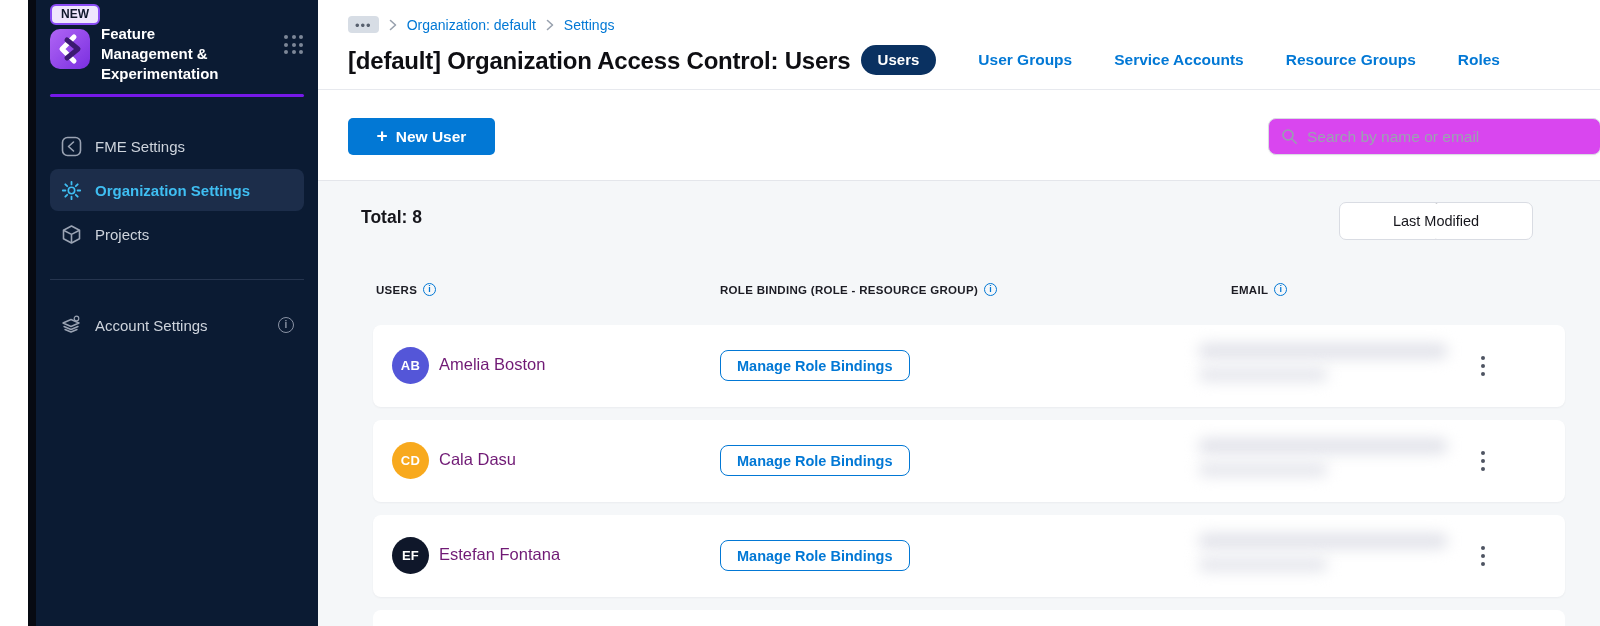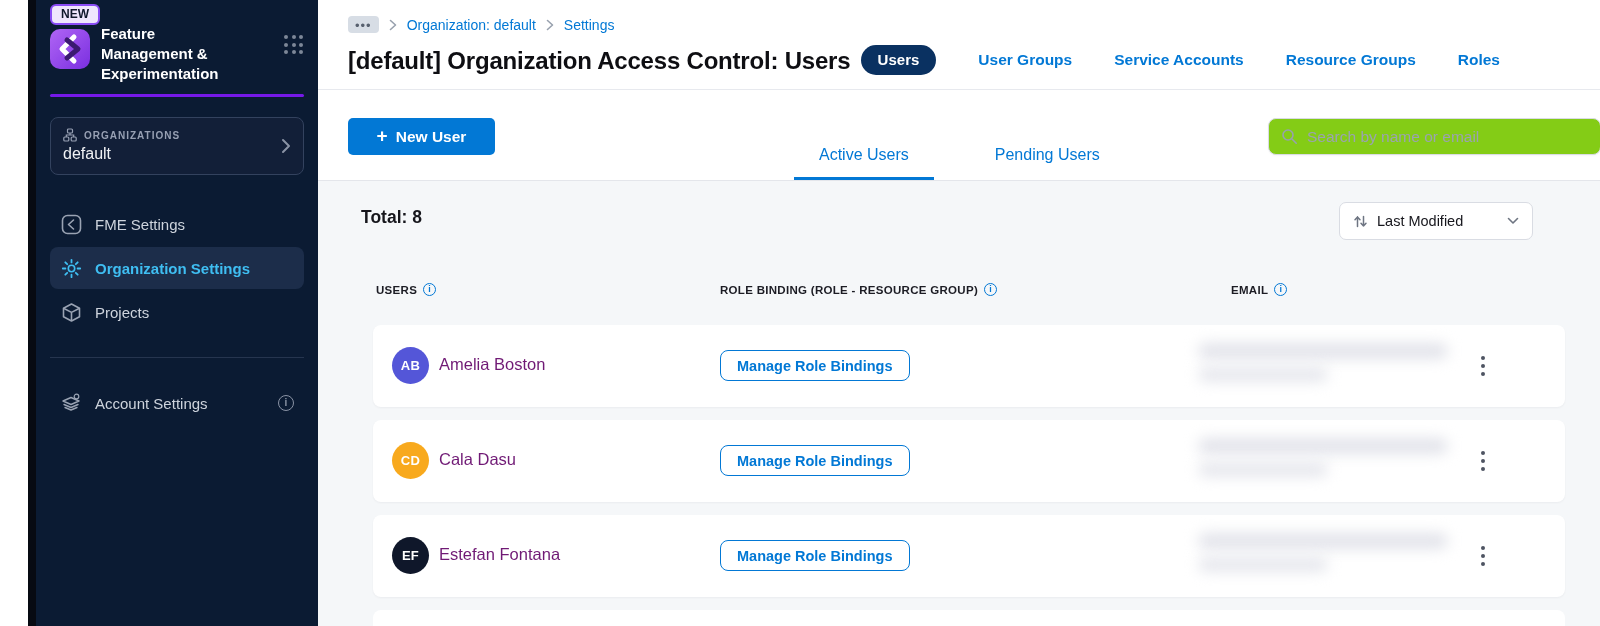--- a/index.html
+++ b/index.html
@@ -55,28 +55,28 @@
 
   .toolbar { height:91px; flex:0 0 91px; background:#fff; border-bottom:1px solid #e4e6eb; position:relative; }
   .new-user-btn { position:absolute; left:30px; top:28px; width:147px; height:37px; background:#0278d5; color:#fff;
     border:none; border-radius:5px; font-size:15.5px; font-weight:bold; cursor:pointer; display:flex; align-items:center; justify-content:center; gap:8px;
     font-family:"Liberation Sans",sans-serif; }
   .new-user-btn .plus { font-size:19px; font-weight:bold; margin-top:-2px; }
   .view-tabs { position:absolute; left:476px; bottom:0; display:flex; gap:36px; }
   .vtab { color:#0278d5; font-size:16px; padding:0 25px 13px; cursor:pointer; border-bottom:3px solid transparent; }
   .vtab.active { border-bottom-color:#0278d5; }
   .search-wrap { position:absolute; left:950px; top:28px; width:333px; height:37px; border:1px solid #d9dce3; border-radius:8px;
-    display:flex; align-items:center; padding:0 12px; gap:9px; background:#84cc16; box-shadow:0 1px 2px rgba(40,41,61,.04); }
+    display:flex; align-items:center; padding:0 12px; gap:9px; background:#d946ef; box-shadow:0 1px 2px rgba(40,41,61,.04); }
   .search-wrap input { border:none; outline:none; flex:1; font-size:15.5px; color:#22222a; font-family:"Liberation Sans",sans-serif; background:transparent; }
   .search-wrap input::placeholder { color:#9aa3b0; }
 
   .content-body { flex:1; background:#f5f7f9; position:relative; overflow:hidden; }
   .total-label { position:absolute; left:43px; top:26px; font-size:17.5px; font-weight:bold; color:#16161c; }
   .sort-box { position:absolute; left:1021px; top:21px; width:194px; height:38px; background:#fff; border:1px solid #d9dce3;
-    border-radius:7px; display:flex; align-items:center; padding:0 13px; gap:9px; cursor:pointer; }
+    border-radius:7px; display:flex; align-items:center; padding:0 13px; gap:9px; cursor:pointer;flex-direction:column; }
   .sort-label { font-size:14.5px; color:#16161c; flex:1; }
 
   .thead { position:absolute; top:102px; left:0; right:0; height:16px; }
   .th { position:absolute; font-size:11.5px; font-weight:bold; color:#1c1c24; letter-spacing:.3px; display:flex; align-items:center; gap:6px; }
   .th.c0 { left:58px; } .th.c1 { left:402px; } .th.c2 { left:913px; }
 
   .info-i { width:13px; height:13px; border:1.4px solid #0278d5; border-radius:50%; color:#0278d5; font-size:9px; font-weight:bold;
     display:inline-flex; align-items:center; justify-content:center; line-height:1; cursor:pointer; }
   .info-i.gray { width:16px; height:16px; border-color:#8a93a5; color:#8a93a5; font-size:10px; }
 
@@ -127,35 +127,20 @@
             <i></i>
             <i></i>
             <i></i>
             <i></i>
             <i></i>
         </div>
       </div>
       <div class="purple-line"></div>
     </div>
 
-    <div class="org-box">
-      <div class="org-label-row">
-        <svg width="14" height="14" viewBox="0 0 14 14">
-          <rect x="4.5" y="1" width="5" height="4" rx="1" fill="none" stroke="#97a0b3" stroke-width="1.2"></rect>
-          <rect x="0.8" y="9" width="5" height="4" rx="1" fill="none" stroke="#97a0b3" stroke-width="1.2"></rect>
-          <rect x="8.2" y="9" width="5" height="4" rx="1" fill="none" stroke="#97a0b3" stroke-width="1.2"></rect>
-          <path d="M7 5 v2 M3.3 9 V7 h7.4 v2" fill="none" stroke="#97a0b3" stroke-width="1.2"></path>
-        </svg>
-        <span class="org-label">ORGANIZATIONS</span>
-      </div>
-      <div class="org-value">default</div>
-      <svg class="org-chevron" width="10" height="16" viewBox="0 0 10 16">
-        <path d="M2 2 L8 8 L2 14" stroke="#8a93a5" stroke-width="2" fill="none" stroke-linecap="round" stroke-linejoin="round"></path>
-      </svg>
-    </div>
 
     <nav class="nav">
       <div class="nav-item">
         <span class="ico">
           <svg width="21" height="21" viewBox="0 0 21 21">
             <rect x="1.5" y="1.5" width="18" height="18" rx="5" fill="none" stroke="#9aa3b3" stroke-width="1.6"></rect>
             <path d="M12.5 6 L7.5 10.5 L12.5 15" stroke="#9aa3b3" stroke-width="1.6" fill="none" stroke-linecap="round" stroke-linejoin="round"></path>
           </svg>
         </span>
         <span>FME Settings</span>
@@ -220,24 +205,20 @@
         <span class="htab">Resource Groups</span>
         <span class="htab">Roles</span>
       </div>
     </header>
 
     <div class="toolbar">
       <button class="new-user-btn">
         <span class="plus">+</span>
         <span>New User</span>
       </button>
-      <div class="view-tabs">
-        <span class="vtab active">Active Users</span>
-        <span class="vtab">Pending Users</span>
-      </div>
       <div class="search-wrap">
         <svg width="17" height="17" viewBox="0 0 17 17">
           <circle cx="7" cy="7" r="5" fill="none" stroke="#97a1ae" stroke-width="1.6"></circle>
           <path d="M11 11 L15.2 15.2" stroke="#97a1ae" stroke-width="1.6" stroke-linecap="round"></path>
         </svg>
         <input type="text" placeholder="Search by name or email" style="">
       </div>
     </div>
 
     <div class="content-body">

